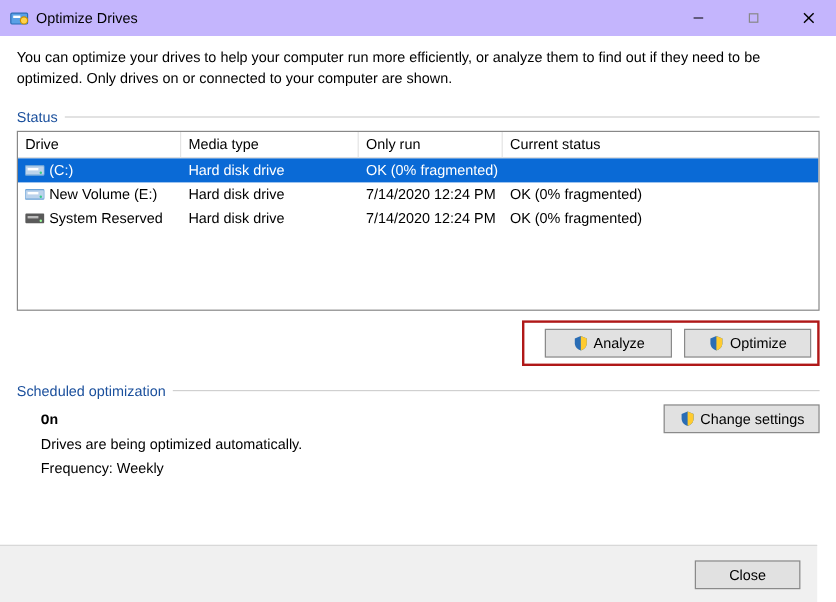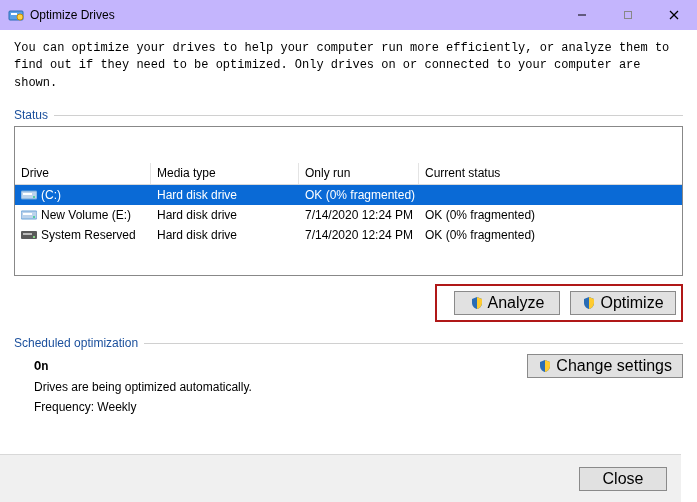--- a/index.html
+++ b/index.html
@@ -23,21 +23,21 @@
   .titlebar .app-icon { width: 16px; height: 16px; margin-right: 6px; }
   .titlebar .title { flex: 1; font-size: 12px; color: #000; }
   .win-btn {
     width: 46px; height: 30px;
     display: flex; align-items: center; justify-content: center;
     color: #000;
   }
   .content {
     padding: 10px 14px 0 14px;
   }
-  .desc { color: #000; margin-bottom: 16px; line-height: 1.45; font-family: Liberation Mono, monospace; }
+  .desc { color: #000; margin-bottom: 16px; line-height: 1.45; }
   .section-label {
     color: #1a4f9c;
     margin-bottom: 4px;
     display: flex;
     align-items: center;
   }
   .section-label .rule {
     flex: 1;
     height: 1px;
     background: #d0d0d0;
@@ -49,21 +49,20 @@
     background: #fff;
     overflow: hidden;
     margin-bottom: 8px;
   }
   .thead {
     display: flex;
     height: 22px;
     border-bottom: 1px solid #d8d8d8;
     background: #fff;
     color: #000;
-    margin-top: 36px;
   }
   .th, .td {
     padding: 3px 6px;
     overflow: hidden;
     white-space: nowrap;
   }
   .th { border-right: 1px solid #e4e4e4; }
   .th:last-child { border-right: none; }
   .c-drive  { width: 136px; }
   .c-media  { width: 148px; }
@@ -95,21 +94,21 @@
     height: 24px;
     min-width: 106px;
     padding: 0 10px;
     background: #e1e1e1;
     border: 1px solid #8a8a8a;
     display: inline-flex;
     align-items: center;
     justify-content: center;
     gap: 4px;
     font-family: inherit;
-    font-size: 16px;
+    font-size: 12px;
     cursor: pointer;
   }
 
   .sched-body { padding: 6px 0 0 20px; position: relative; }
   .sched-on { font-weight: 400; margin-bottom: 6px; font-family: Liberation Mono, monospace; }
   .sched-line { color: #000; margin-bottom: 6px; }
   .change-btn-wrap {
     position: absolute;
     right: 0;
     top: 0;

